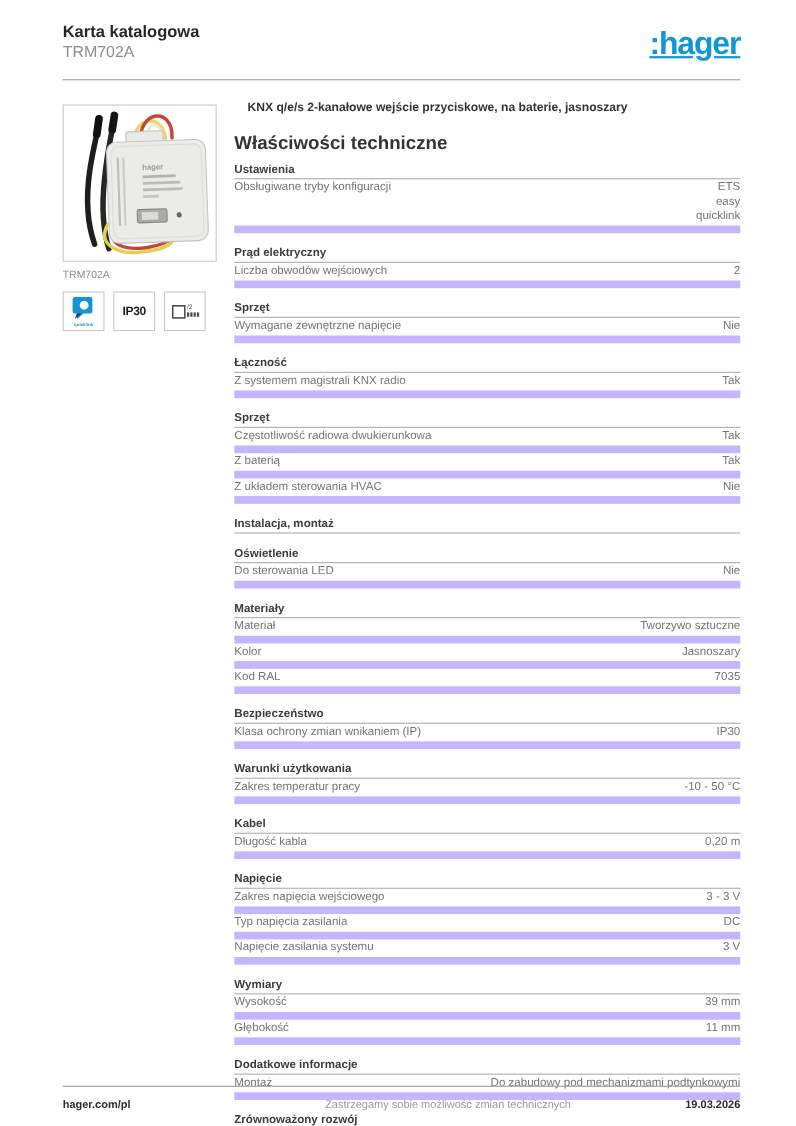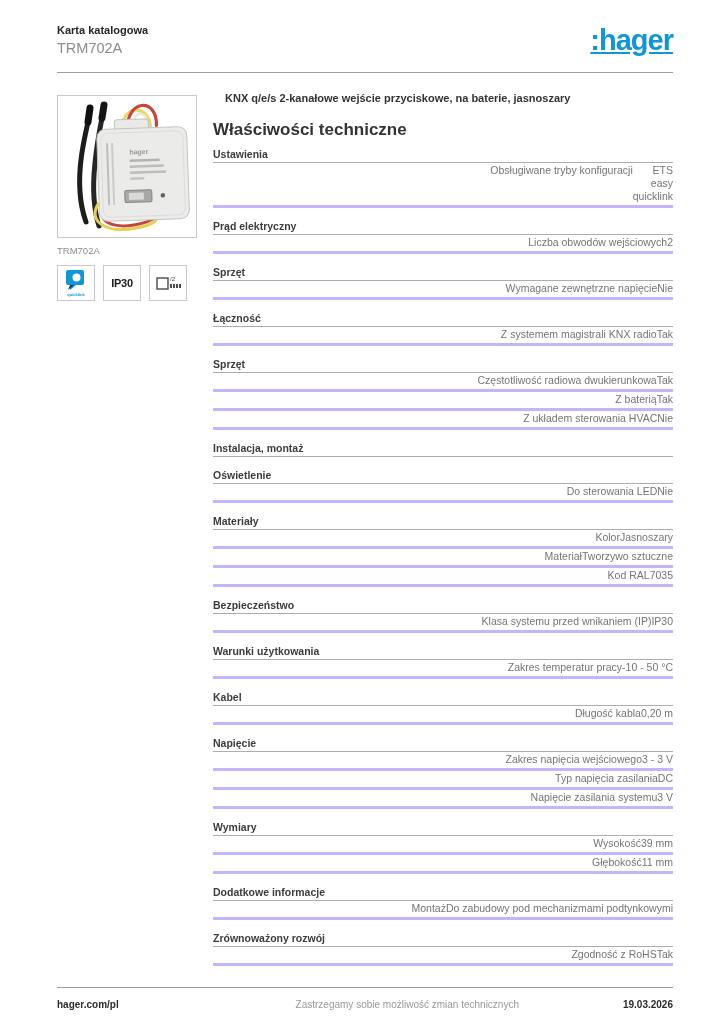--- a/index.html
+++ b/index.html
@@ -4,21 +4,21 @@
 <style>
   * { margin:0; padding:0; box-sizing:border-box; }
   html,body { background:#ffffff; }
   .page {
     position:relative; width:724px; height:1024px; background:#ffffff;
     font-family:"Liberation Sans", sans-serif; overflow:hidden;
   }
 
   
   .header { position:absolute; left:57px; top:21px; }
-  .doc-title { font-size:11px; font-weight:bold; color:#262626; line-height:18px; }
+  .doc-title { font-size:15px; font-weight:bold; color:#262626; line-height:18px; }
   .doc-code  { font-size:14.5px; color:#8c8c8c; line-height:18px; }
   .logo {
     position:absolute; right:51px; top:24px;
     font-size:29px; font-weight:bold; color:#1296d3; letter-spacing:-1px;text-decoration:underline;
   }
   .header-rule { position:absolute; left:57px; right:51px; top:72px; border-top:1px solid #9e9e9e; }
 
   
   .left-col { position:absolute; left:57px; top:95px; width:140px; }
   .photo-box { width:140px; height:143px; border:1px solid #c9c9c9; background:#fff; }
@@ -34,22 +34,22 @@
   
   .right-col { position:absolute; left:213px; top:92px; width:460px; }
   .product-title { font-size:11px; font-weight:bold; color:#333333; line-height:13px; margin-bottom:18px;padding-left:12px; }
   .tech-title { font-size:17px; font-weight:bold; color:#333333; line-height:13px; }
   .section { margin-top:12px; }
   .section-heading {
     font-size:10.5px; font-weight:bold; color:#3c3c3c; line-height:12px;
     padding-bottom:2px; border-bottom:1px solid #adadad;
   }
   .spec-row {
-    display:flex; justify-content:flex-end; align-items:flex-start;
-    padding:1px 0 2px; border-bottom:3px solid #c4b5fd;
+    display:flex; justify-content:space-between; align-items:flex-start;
+    padding:1px 0 2px; border-bottom:7px solid #c4b5fd;
     font-size:10.5px; color:#757575; line-height:13px;
   }
   .spec-label { text-align:left; }
   .spec-value { text-align:right; white-space:pre-line; }
 
   
   .footer {
     position:absolute; left:57px; right:51px; top:987px;
     border-top:1px solid #9b9b9b; padding-top:11px;
     display:flex; align-items:baseline; font-size:10px;
@@ -197,37 +197,37 @@
       <div class="section-heading">Oświetlenie</div>
       <div class="spec-row">
         <span class="spec-label">Do sterowania LED</span>
         <span class="spec-value">Nie</span>
       </div>
     </div>
 
     <div class="section">
       <div class="section-heading">Materiały</div>
       <div class="spec-row">
+        <span class="spec-label">Materiał</span>
+        <span class="spec-value">Tworzywo sztuczne</span>
+      </div>
+      <div class="spec-row">
         <span class="spec-label">Kolor</span>
         <span class="spec-value">Jasnoszary</span>
       </div>
       <div class="spec-row">
-        <span class="spec-label">Materiał</span>
-        <span class="spec-value">Tworzywo sztuczne</span>
-      </div>
-      <div class="spec-row">
         <span class="spec-label">Kod RAL</span>
         <span class="spec-value">7035</span>
       </div>
     </div>
 
     <div class="section">
       <div class="section-heading">Bezpieczeństwo</div>
       <div class="spec-row">
-        <span class="spec-label">Klasa systemu przed wnikaniem (IP)</span>
+        <span class="spec-label">Klasa ochrony zmian wnikaniem (IP)</span>
         <span class="spec-value">IP30</span>
       </div>
     </div>
 
     <div class="section">
       <div class="section-heading">Warunki użytkowania</div>
       <div class="spec-row">
         <span class="spec-label">Zakres temperatur pracy</span>
         <span class="spec-value">-10 - 50 °C</span>
       </div>

